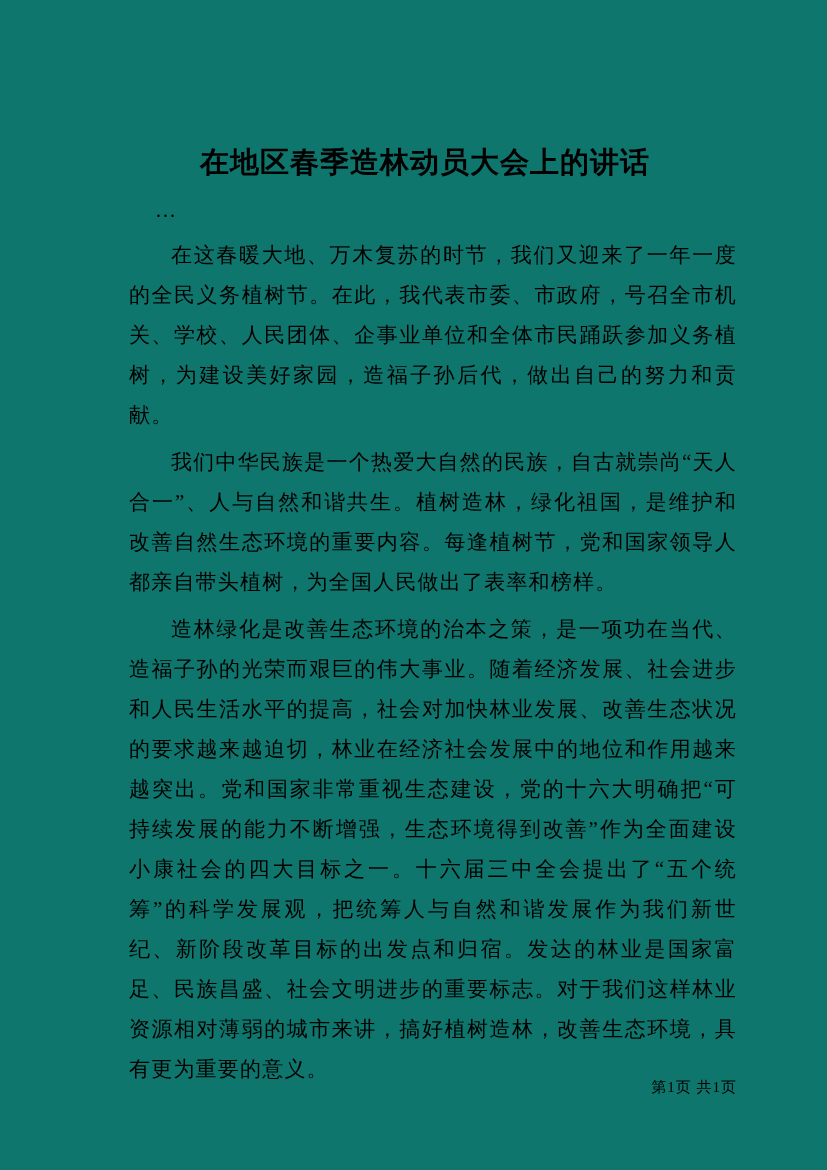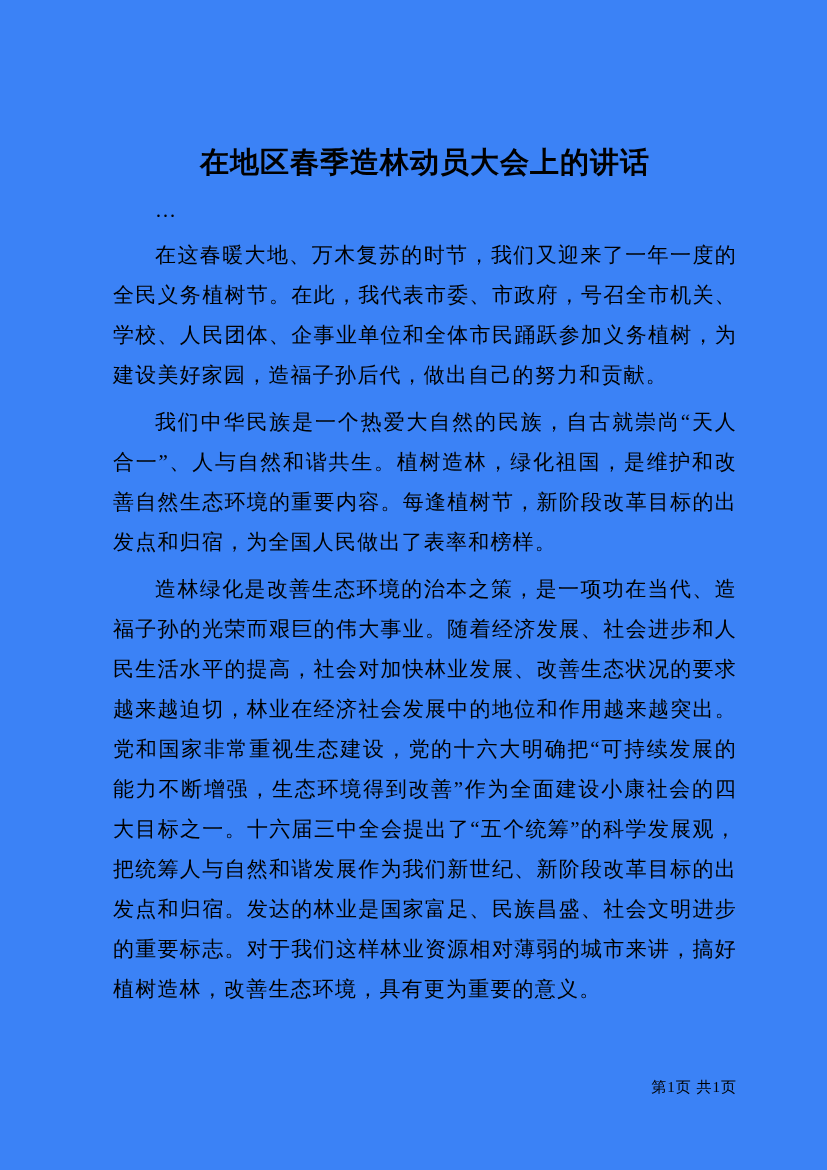--- a/index.html
+++ b/index.html
@@ -4,21 +4,21 @@
 <style>
   html, body {
     margin: 0;
     padding: 0;
     background: #ffffff;
   }
   .page {
     position: relative;
     width: 827px;
     height: 1170px;
-    background: #3b82f6;
+    background: #0f766e;
     color: #000000;
     font-family: "Liberation Serif", "DejaVu Serif", serif;
     overflow: hidden;
   }
   .content {
     position: absolute;
     left: 113px;
     top: 140px;
     width: 624px;
   }
@@ -32,21 +32,21 @@
     white-space: nowrap;
   }
   .dots-line {
     margin-top: 10px;
     font-size: 21px;
     line-height: 30px;
     text-indent: 2em;
     letter-spacing: 4px;
   }
   .para {
-    margin: 0 0 7px 0;
+    margin: 0 0 7px 16px;
     font-size: 21px;
     line-height: 40px;
     letter-spacing: 1.2px;
     text-align: justify;
     text-indent: 2em;
   }
   .para:first-of-type {
     margin-top: 10px;
   }
   .page-footer {
@@ -61,19 +61,19 @@
   }
 </style>
 </head>
 <body>
 
 <div class="page">
   <div class="content">
     <h1 class="doc-title">在地区春季造林动员大会上的讲话</h1>
     <div class="dots-line">…</div>
     <p class="para">在这春暖大地、万木复苏的时节，我们又迎来了一年一度的全民义务植树节。在此，我代表市委、市政府，号召全市机关、学校、人民团体、企事业单位和全体市民踊跃参加义务植树，为建设美好家园，造福子孙后代，做出自己的努力和贡献。</p>
-    <p class="para">我们中华民族是一个热爱大自然的民族，自古就崇尚“天人合一”、人与自然和谐共生。植树造林，绿化祖国，是维护和改善自然生态环境的重要内容。每逢植树节，新阶段改革目标的出发点和归宿，为全国人民做出了表率和榜样。</p>
+    <p class="para">我们中华民族是一个热爱大自然的民族，自古就崇尚“天人合一”、人与自然和谐共生。植树造林，绿化祖国，是维护和改善自然生态环境的重要内容。每逢植树节，党和国家领导人都亲自带头植树，为全国人民做出了表率和榜样。</p>
     <p class="para">造林绿化是改善生态环境的治本之策，是一项功在当代、造福子孙的光荣而艰巨的伟大事业。随着经济发展、社会进步和人民生活水平的提高，社会对加快林业发展、改善生态状况的要求越来越迫切，林业在经济社会发展中的地位和作用越来越突出。党和国家非常重视生态建设，党的十六大明确把“可持续发展的能力不断增强，生态环境得到改善”作为全面建设小康社会的四大目标之一。十六届三中全会提出了“五个统筹”的科学发展观，把统筹人与自然和谐发展作为我们新世纪、新阶段改革目标的出发点和归宿。发达的林业是国家富足、民族昌盛、社会文明进步的重要标志。对于我们这样林业资源相对薄弱的城市来讲，搞好植树造林，改善生态环境，具有更为重要的意义。</p>
   </div>
   <div class="page-footer">
     <span>第1页 共1页</span>
   </div>
 </div>
 
 </body></html>

